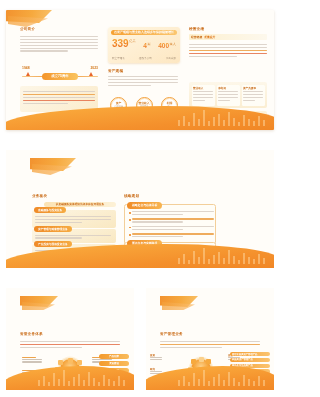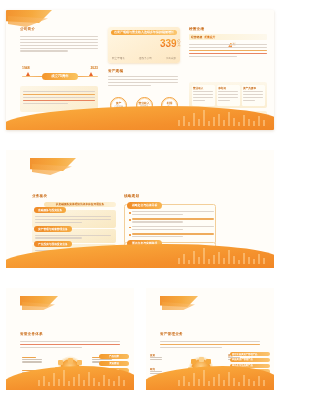--- a/index.html
+++ b/index.html
@@ -69,21 +69,21 @@
       background:linear-gradient(135deg,#fdf6e6,#fbeccd);border-radius:2px;padding:3px;box-sizing:border-box;}
 
   
   .statcard{position:absolute;left:102px;top:17px;width:72px;height:36px;
       background:linear-gradient(150deg,#fff6e2,#fde7c2);border-radius:3px;
       box-shadow:0 1px 2px rgba(210,150,70,.25);padding:3px;box-sizing:border-box;}
   .stat-tag{height:5px;border-radius:2.5px;background:linear-gradient(90deg,#f6a132,#fbc濃 0);}
   .stat-tag{background:linear-gradient(90deg,#f6a132,#fbc66e);}
   .stat-tag b{display:block;text-align:center;font-size:3px;line-height:5px;color:#fff;}
   .stat-row{position:absolute;left:4px;right:4px;top:12px;display:flex;align-items:flex-end;justify-content:space-between;}
-  .stat{display:flex;align-items:flex-start;margin-left:48px;}
+  .stat{display:flex;align-items:flex-start;}
   .stat .num{font-size:10px;font-weight:bold;line-height:10px;
       background:linear-gradient(180deg,#f7a22f,#ea6b21);-webkit-background-clip:text;background-clip:text;color:transparent;}
   .stat .num.sm{font-size:6.5px;line-height:7px;}
   .stat .unit{font-size:3.2px;color:#d2771a;margin-left:.5px;margin-bottom:1px;}
   .stat-sub{position:absolute;left:4px;right:4px;bottom:3px;display:flex;justify-content:space-between;}
   .stat-sub span{font-size:2.6px;color:#a08a72;}
 
   
   .circles{position:absolute;left:104px;top:86px;width:68px;height:18px;display:flex;justify-content:space-between;align-items:center;}
   .circ{width:15px;height:15px;border-radius:50%;background:#fff;

